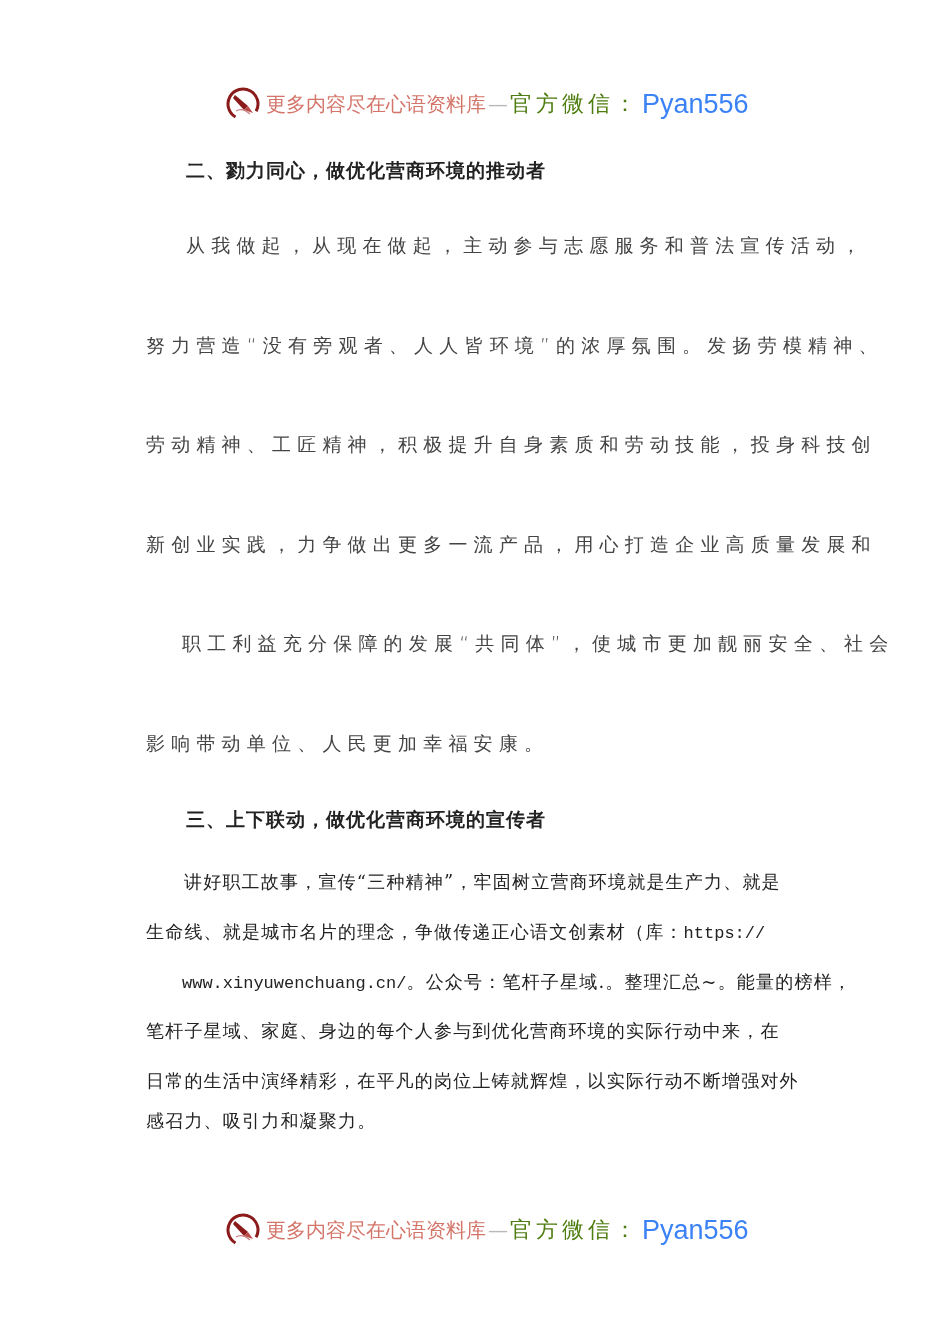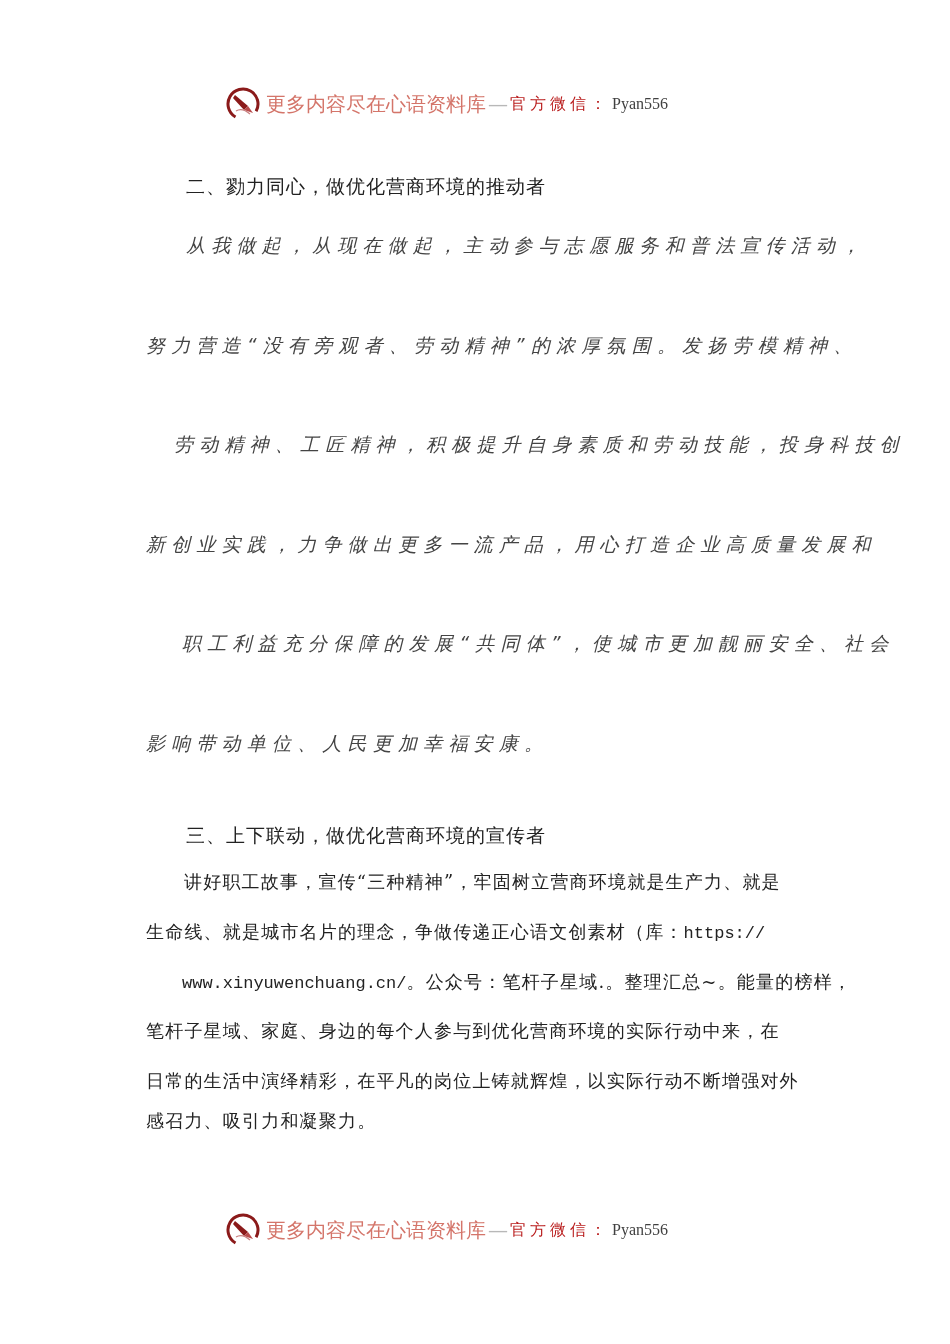--- a/index.html
+++ b/index.html
@@ -37,52 +37,50 @@
       font-family: "DejaVu Serif", "Liberation Serif", serif;
       letter-spacing: 0px;
       text-align: right;
     }
     .banner .b-dash {
       color: #b8b8b8;
       font-size: 20px;
       margin: 0 2px;
     }
     .banner .b-gray {
-      color: #b91c1c;
-      font-size: 16px;
+      color: #4d7c0f;
+      font-size: 22px;
       font-family: "DejaVu Serif", "Liberation Serif", serif;
       letter-spacing: 4px;
     }
     .banner .b-id {
-      color: #404040;
-      font-size: 16px;
-      font-family: Liberation Serif, serif;
+      color: #3b82f6;
+      font-size: 27px;
+      font-family: Liberation Sans, sans-serif;
       margin-left: 2px;
     }
     .heading {
       position: absolute;
       left: 186px;
       font-size: 19px;
-      font-weight: normal;
+      font-weight: bold;
       color: #222222;
       font-family: "DejaVu Sans", "Liberation Sans", sans-serif;
       letter-spacing: 1px;
       white-space: nowrap;
-      margin-top: 16px;
     }
     .line-wide {
       position: absolute;
       left: 146px;
       font-size: 19px;
       color: #444444;
       letter-spacing: 6.2px;
       white-space: nowrap;
       font-family: "DejaVu Sans", "Liberation Sans", sans-serif;
       font-weight: 300;
-      font-style: italic;
     }
     .line-wide.indent { left: 186px; }
     .line-tight {
       position: absolute;
       left: 146px;
       font-size: 18px;
       color: #222222;
       letter-spacing: 1.2px;
       white-space: nowrap;
       font-family: "DejaVu Serif", "Liberation Serif", serif;
@@ -106,22 +104,22 @@
   </svg>
   <span class="b-red">更多内容尽在心语资料库</span>
   <span class="b-dash">—</span>
   <span class="b-gray">官方微信：</span>
   <span class="b-id">Pyan556</span>
 </div>
 
 <div class="heading" style="top:158px;">二、勠力同心，做优化营商环境的推动者</div>
 
 <div class="line-wide indent" style="top:233px;">从我做起，从现在做起，主动参与志愿服务和普法宣传活动，</div>
-<div class="line-wide" style="top:333px;">努力营造“没有旁观者、劳动精神”的浓厚氛围。发扬劳模精神、</div>
-<div class="line-wide" style="top:432px;margin-left:28px;">劳动精神、工匠精神，积极提升自身素质和劳动技能，投身科技创</div>
+<div class="line-wide" style="top:333px;">努力营造“没有旁观者、人人皆环境”的浓厚氛围。发扬劳模精神、</div>
+<div class="line-wide" style="top:432px;">劳动精神、工匠精神，积极提升自身素质和劳动技能，投身科技创</div>
 <div class="line-wide" style="top:532px;">新创业实践，力争做出更多一流产品，用心打造企业高质量发展和</div>
 <div class="line-wide" style="top:631px;margin-left:36px;">职工利益充分保障的发展“共同体”，使城市更加靓丽安全、社会</div>
 <div class="line-wide" style="top:731px;">影响带动单位、人民更加幸福安康。</div>
 
 <div class="heading" style="top:807px;">三、上下联动，做优化营商环境的宣传者</div>
 
 <div class="line-tight indent" style="top:870px;">讲好职工故事，宣传“三种精神”，牢固树立营商环境就是生产力、就是</div>
 <div class="line-tight" style="top:920px;">
   <span>生命线、就是城市名片的理念，争做传递正心语文创素材（库：</span><span class="mono">https://</span>
 </div>

